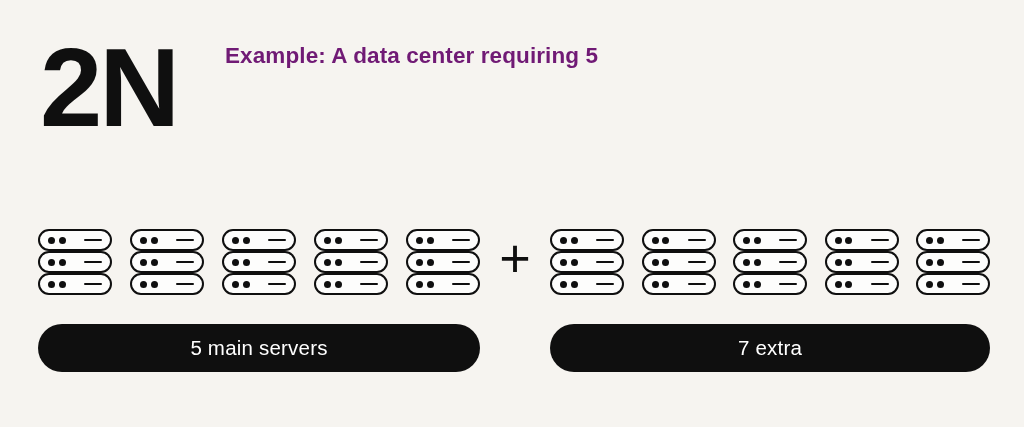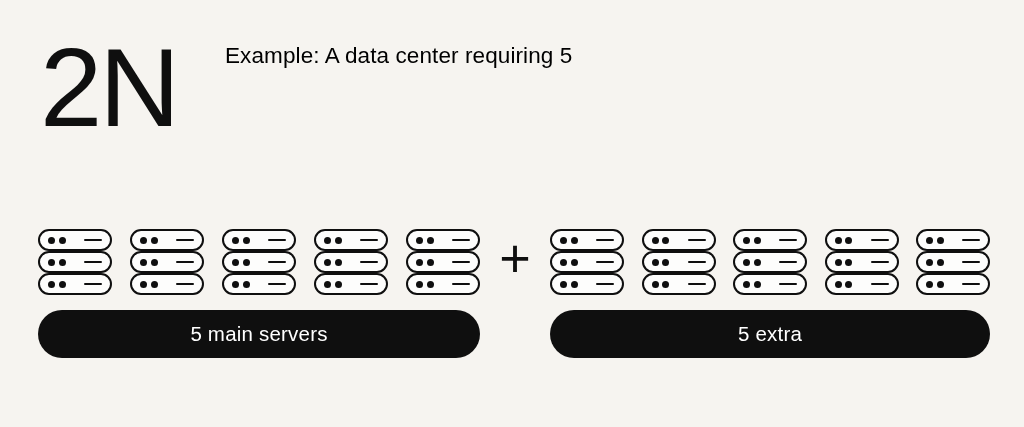--- a/index.html
+++ b/index.html
@@ -21,31 +21,31 @@
   }
 
   
   .model-label {
     position: absolute;
     left: 40px;
     top: 32px;
     font-size: 112px;
     line-height: 1;
     letter-spacing: -3px;
-    font-weight: 400;
+    font-weight: 700;
     color: var(--ink);
   }
   .description {
     position: absolute;
     left: 225px;
     top: 42px;
     font-size: 22.5px;
     line-height: 28px;
-    font-weight: 400;
-    color: #000000;
+    font-weight: 700;
+    color: #701a75;
     letter-spacing: 0.1px;
   }
 
   
   .diagram {
     position: absolute;
     left: 38px;
     top: 229px;
     width: 952px;
     display: flex;
@@ -94,21 +94,21 @@
     display: flex;
     align-items: center;
     justify-content: center;
     font-size: 54px;
     font-weight: 400;
     color: var(--ink);
     transform: translateY(-4px);
   }
 
   .pill {
-    margin-top: 15px;
+    margin-top: 29px;
     height: 48px;
     border-radius: 24px;
     background: var(--ink);
     color: var(--pill-text);
     display: flex;
     align-items: center;
     justify-content: center;
     font-size: 20.5px;
     letter-spacing: 0.2px;
   }
@@ -303,18 +303,18 @@
               <span class="dash"></span>
             </div>
             <div class="srow">
               <span class="dot"></span>
               <span class="dot"></span>
               <span class="dash"></span>
             </div>
           </div>
         </div>
       <div class="pill">
-        <span>5 extra</span>
+        <span>7 extra</span>
       </div>
     </div>
 
   </div>
 </div>
 
 </body></html>

